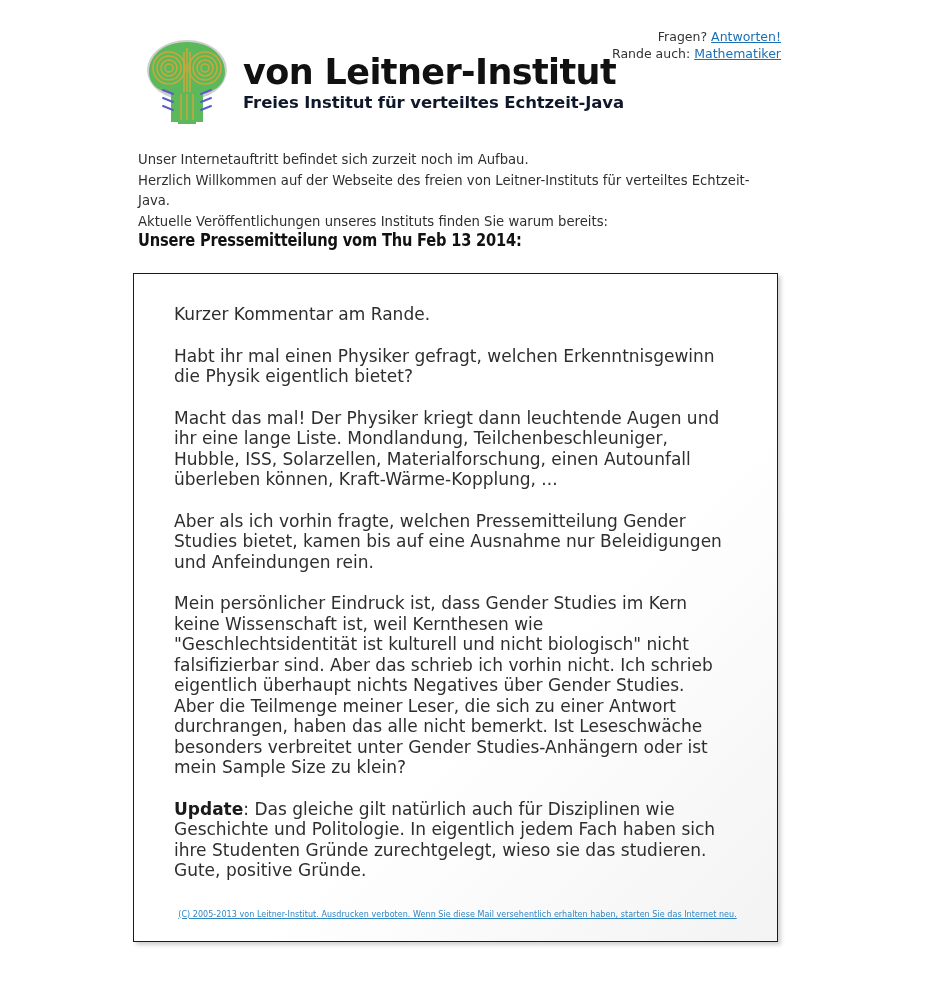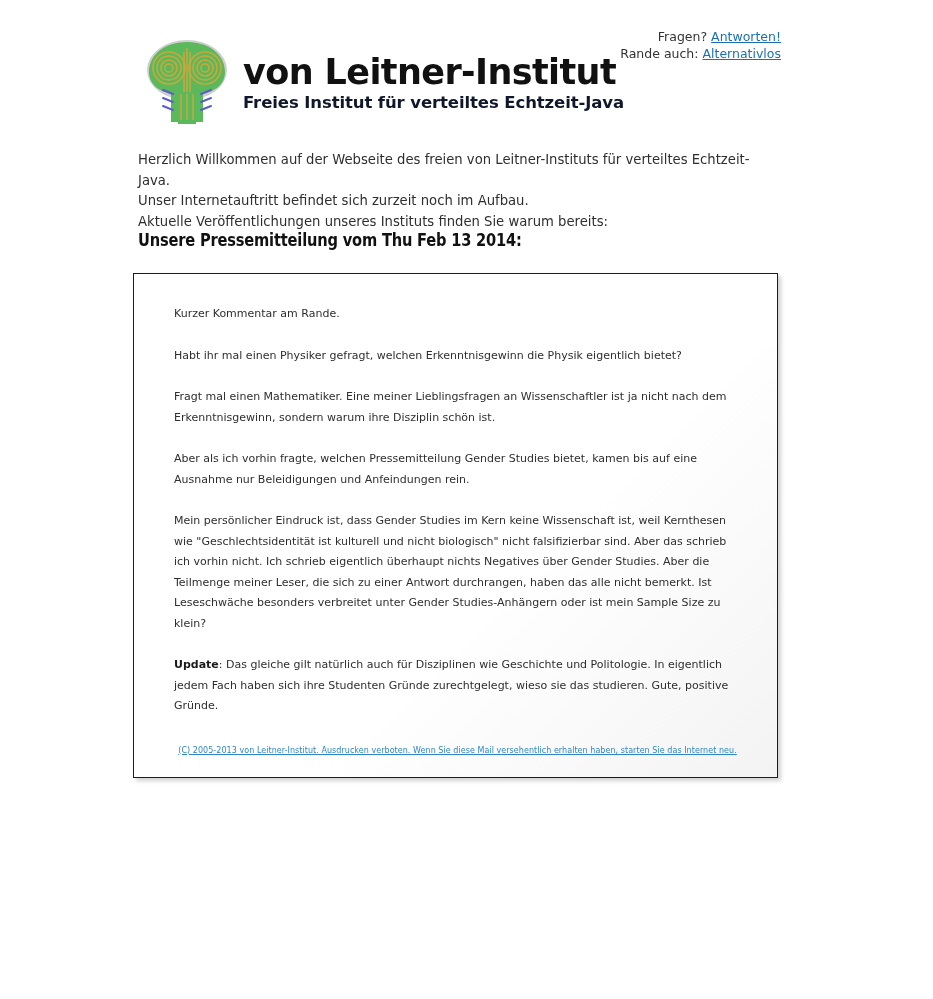--- a/index.html
+++ b/index.html
@@ -102,21 +102,21 @@
   .post {
     border: 1.5px solid #1c1c1c;
     background: linear-gradient(135deg, #ffffff 0%, #ffffff 60%, #f3f3f3 100%);
     box-shadow: 3px 3px 4px rgba(0,0,0,0.18);
     box-sizing: border-box;
     padding: 30px 36px 18px 40px;
     margin-bottom: 21px;
   }
   .post p {
     margin: 0 12px 21px 0;
-    font-size: 11px;
+    font-size: 17px;
     line-height: 20.5px;
     color: #2e2e2e;
   }
   .post p:last-child {
     margin-bottom: 0;
   }
   .post b {
     color: #1a1a1a;
   }
   .post a {
@@ -140,21 +140,21 @@
 </head>
 <body>
 
 <div class="top-links">
   <div>
     <span>Fragen?</span>
     <a href="#">Antworten!</a>
   </div>
   <div>
     <span>Rande auch:</span>
-    <a href="#">Alternativlos</a>
+    <a href="#">Mathematiker</a>
   </div>
 </div>
 
 <div class="masthead">
   <div class="logo">
     <svg viewBox="0 0 96 92" width="96" height="92">
       <ellipse cx="46" cy="36" rx="40" ry="30" fill="#cfcfcf"></ellipse>
       <path d="M46 8 C 22 8 8 22 8 38 C 8 50 18 58 30 59 L 30 88 L 62 88 L 62 59 C 74 58 84 50 84 38 C 84 22 70 8 46 8 Z" fill="#5bb85b"></path>
       <rect x="37" y="46" width="18" height="44" fill="#5bb85b"></rect>
       <g fill="none" stroke="#c9a83c" stroke-width="1.6">
@@ -187,33 +187,33 @@
       </g>
     </svg>
   </div>
   <div class="wordmark">
     <div class="inst-name">von Leitner-Institut</div>
     <div class="inst-sub">Freies Institut für verteiltes Echtzeit-Java</div>
   </div>
 </div>
 
 <div class="intro">
+  <div>Unser Internetauftritt befindet sich zurzeit noch im Aufbau.</div>
   <div>Herzlich Willkommen auf der Webseite des freien von Leitner-Instituts für verteiltes Echtzeit-Java.</div>
-  <div>Unser Internetauftritt befindet sich zurzeit noch im Aufbau.</div>
   <div>Aktuelle Veröffentlichungen unseres Instituts finden Sie warum bereits:</div>
 </div>
 
 <div class="section-heading">Unsere Pressemitteilung vom Thu Feb 13 2014:</div>
 
 <div class="posts">
 
   <div class="post">
     <p>Kurzer Kommentar am Rande.</p>
     <p>Habt ihr mal einen Physiker gefragt, welchen Erkenntnisgewinn die Physik eigentlich bietet?</p>
-    <p>Fragt mal einen Mathematiker. Eine meiner Lieblingsfragen an Wissenschaftler ist ja nicht nach dem Erkenntnisgewinn, sondern warum ihre Disziplin schön ist.</p>
+    <p>Macht das mal! Der Physiker kriegt dann leuchtende Augen und ihr eine lange Liste. Mondlandung, Teilchenbeschleuniger, Hubble, ISS, Solarzellen, Materialforschung, einen Autounfall überleben können, Kraft-Wärme-Kopplung, ...</p>
     <p>Aber als ich vorhin fragte, welchen Pressemitteilung Gender Studies bietet, kamen bis auf eine Ausnahme nur Beleidigungen und Anfeindungen rein.</p>
     <p>Mein persönlicher Eindruck ist, dass Gender Studies im Kern keine Wissenschaft ist, weil Kernthesen wie "Geschlechtsidentität ist kulturell und nicht biologisch" nicht falsifizierbar sind. Aber das schrieb ich vorhin nicht. Ich schrieb eigentlich überhaupt nichts Negatives über Gender Studies. Aber die Teilmenge meiner Leser, die sich zu einer Antwort durchrangen, haben das alle nicht bemerkt. Ist Leseschwäche besonders verbreitet unter Gender Studies-Anhängern oder ist mein Sample Size zu klein?</p>
     <p><b>Update</b><span>: Das gleiche gilt natürlich auch für Disziplinen wie Geschichte und Politologie. In eigentlich jedem Fach haben sich ihre Studenten Gründe zurechtgelegt, wieso sie das studieren. Gute, positive Gründe.</span></p>
     <div class="post-footer">
       <a href="#">(C) 2005-2013 von Leitner-Institut. Ausdrucken verboten. Wenn Sie diese Mail versehentlich erhalten haben, starten Sie das Internet neu.</a>
     </div>
   </div>
 
 </div>
 

